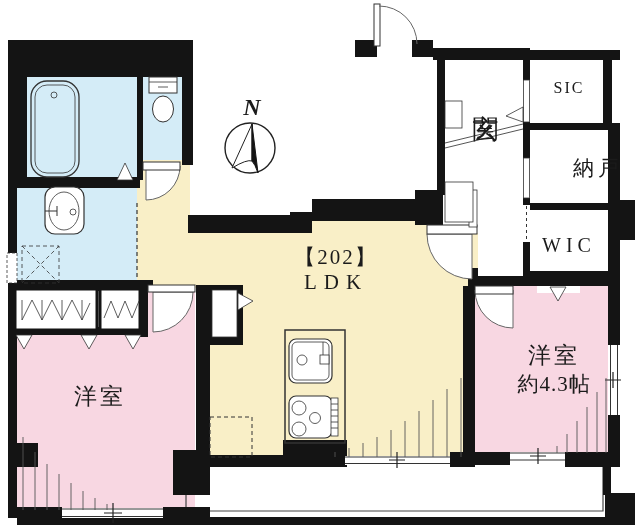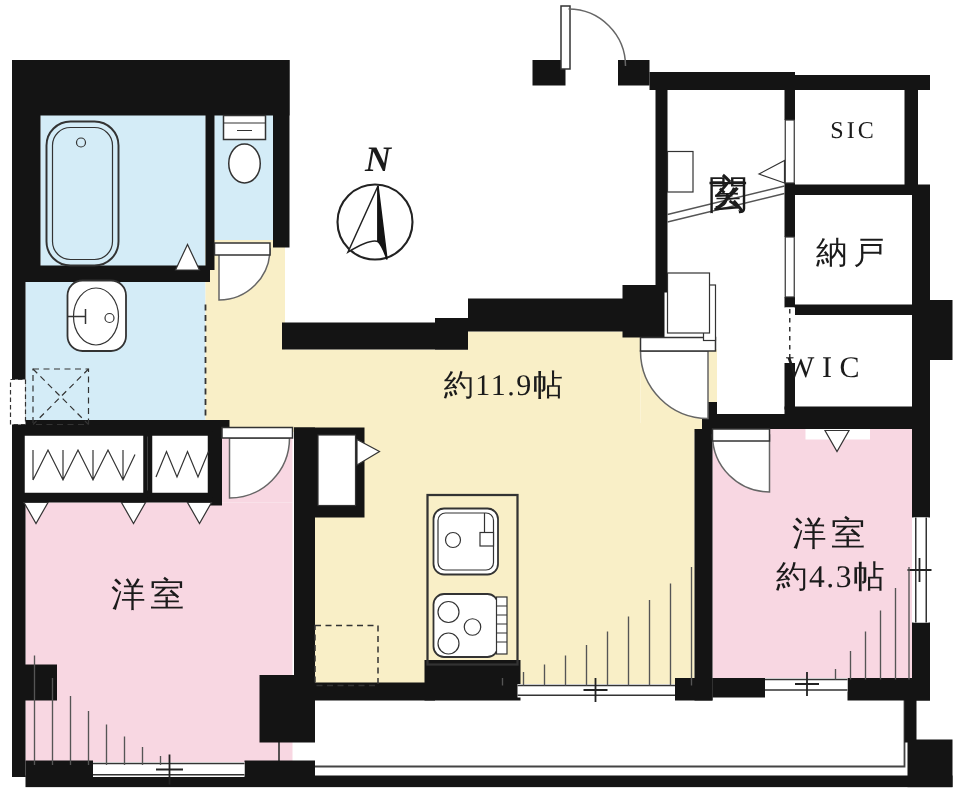--- a/index.html
+++ b/index.html
@@ -21,22 +21,22 @@
   .vert{writing-mode:vertical-rl;text-orientation:upright;}
   .l-202{left:251px;top:245px;width:170px;font-size:21px;line-height:25px;}
   .l-202 .num{letter-spacing:2px;}
   .l-202 .ldk{letter-spacing:7px;display:block;}
   .l-202 .sz{font-size:20px;letter-spacing:1px;display:block;}
   .l-bed1{left:30px;top:383px;width:140px;font-size:23px;line-height:28px;letter-spacing:3px;}
   .l-bed1 .sz,.l-bed2 .sz{font-size:21px;letter-spacing:1px;display:block;}
   .l-bed2{left:484px;top:342px;width:140px;font-size:23px;line-height:28px;letter-spacing:3px;}
   .l-genkan{left:468px;top:93px;font-size:26px;letter-spacing:4px;}
   .l-sic{left:531px;top:79px;width:76px;font-size:16px;letter-spacing:2px;}
-  .l-nando{left:531px;top:154px;width:76px;font-size:21px;letter-spacing:4px;}
-  .l-wic{left:508px;top:234px;width:86px;font-size:20px;letter-spacing:5px;}
+  .l-nando{left:560px;top:154px;width:76px;font-size:21px;letter-spacing:4px;}
+  .l-wic{left:526px;top:234px;width:86px;font-size:20px;letter-spacing:5px;}
   .l-north{left:238px;top:94px;width:28px;font-size:24px;font-style:italic;font-weight:bold;}
 </style>
 </head>
 <body>
 
 <div id="plan">
   <svg width="640" height="525" viewBox="0 0 640 525">
 
     <g>
       <rect class="f-wet" x="27" y="75" width="110" height="105"></rect>
@@ -208,21 +208,22 @@
     </g>
 
     <g>
       <circle cx="250" cy="148" r="25" fill="#fff" stroke="#222" stroke-width="1.4"></circle>
       <path d="M252,124 L232,168 Q247,159 252,161 Z" fill="#fff" stroke="#222" stroke-width="1"></path>
       <path d="M252,124 L258,173 Q255,164 252,161 Z" fill="#141414" stroke="#141414" stroke-width="1"></path>
     </g>
   </svg>
 
   <div class="lbl l-202">
-    <span class="sz">約11.9帖</span>
+    <span class="num">【202】</span>
+    <span class="ldk">LDK</span>
   </div>
   <div class="lbl l-bed1">
     <span>洋室</span>
   </div>
   <div class="lbl l-bed2">
     <span>洋室</span>
     <span class="sz">約4.3帖</span>
   </div>
   <div class="lbl l-genkan vert">玄関</div>
   <div class="lbl l-sic">SIC</div>

